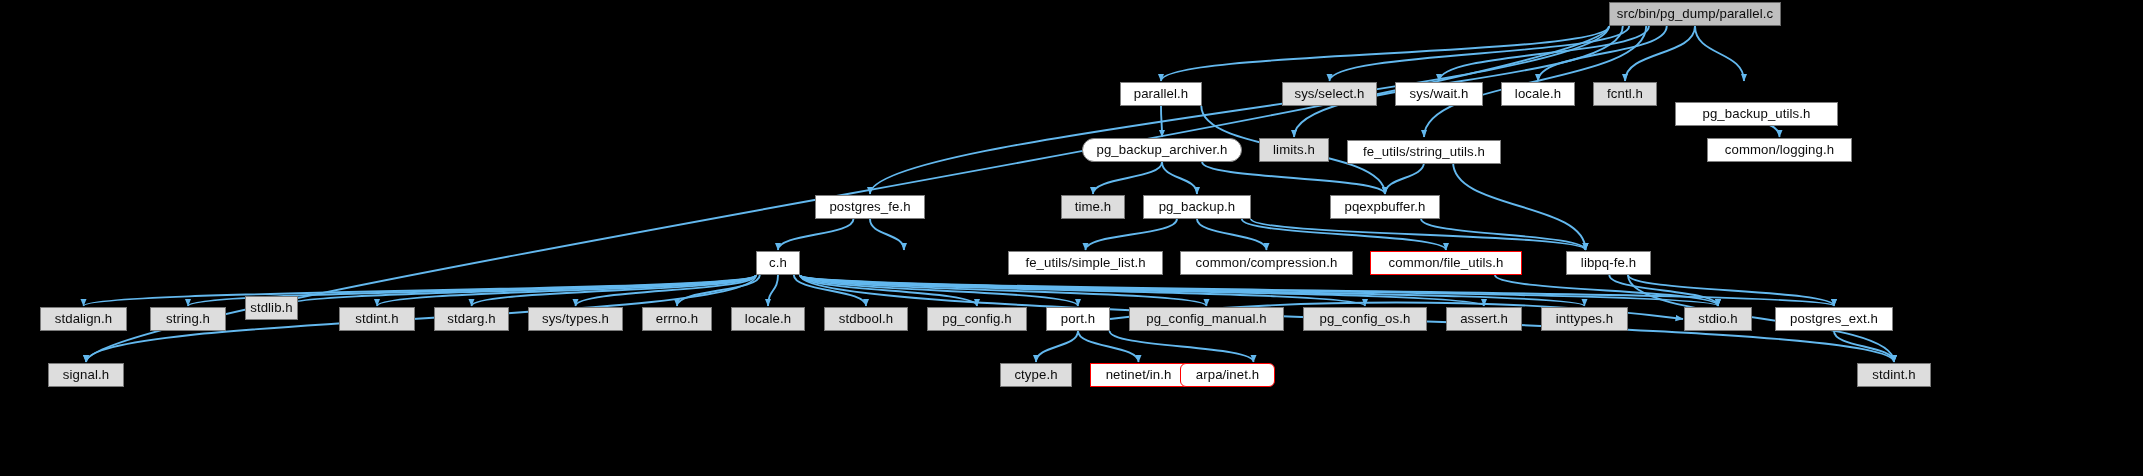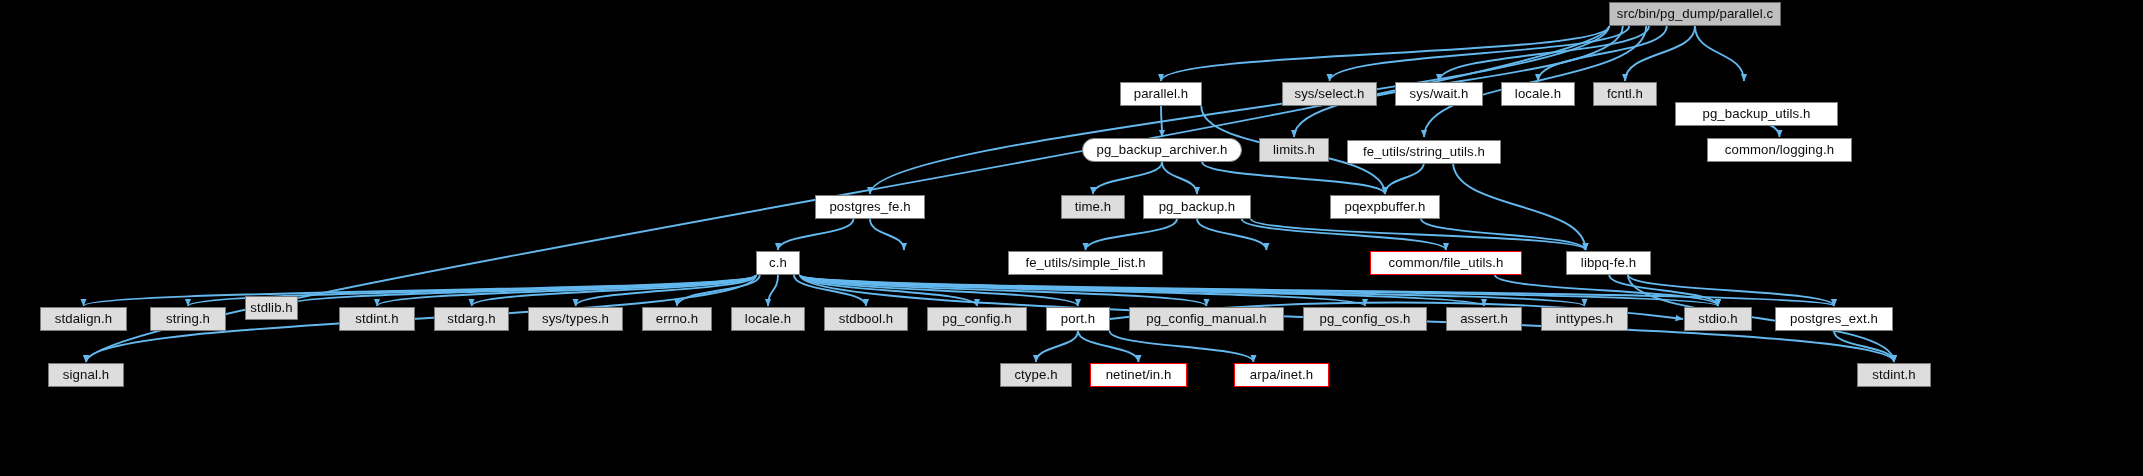--- a/index.html
+++ b/index.html
@@ -137,20 +137,21 @@
       <div class="node" style="left: 1082px; top: 138px; width: 160px; border-radius: 12px;">pg_backup_archiver.h</div>
       <div class="node fill-lightgray" style="left: 1259px; top: 138px; width: 70px;">limits.h</div>
       <div class="node" style="left: 1347px; top: 140px; width: 154px;">fe_utils/string_utils.h</div>
       <div class="node" style="left: 1707px; top: 138px; width: 145px;">common/logging.h</div>
       <div class="node" style="left: 815px; top: 195px; width: 110px;">postgres_fe.h</div>
       <div class="node fill-lightgray" style="left: 1061px; top: 195px; width: 64px;">time.h</div>
       <div class="node" style="left: 1143px; top: 195px; width: 108px;">pg_backup.h</div>
       <div class="node" style="left: 1330px; top: 195px; width: 110px;">pqexpbuffer.h</div>
       <div class="node" style="left: 756px; top: 251px; width: 44px;">c.h</div>
       <div class="node" style="left: 1008px; top: 251px; width: 155px;">fe_utils/simple_list.h</div>
+      <div class="node" style="left: 1180px; top: 251px; width: 173px;">common/compression.h</div>
       <div class="node border-red" style="left: 1370px; top: 251px; width: 152px;">common/file_utils.h</div>
       <div class="node" style="left: 1566px; top: 251px; width: 85px;">libpq-fe.h</div>
       <div class="node fill-lightgray" style="left: 40px; top: 307px; width: 87px;">stdalign.h</div>
       <div class="node fill-lightgray" style="left: 150px; top: 307px; width: 76px;">string.h</div>
       <div class="node fill-lightgray" style="left: 245px; top: 296px; width: 53px;">stdlib.h</div>
       <div class="node fill-lightgray" style="left: 339px; top: 307px; width: 76px;">stdint.h</div>
       <div class="node fill-lightgray" style="left: 434px; top: 307px; width: 75px;">stdarg.h</div>
       <div class="node fill-lightgray" style="left: 528px; top: 307px; width: 95px;">sys/types.h</div>
       <div class="node fill-lightgray" style="left: 642px; top: 307px; width: 70px;">errno.h</div>
       <div class="node fill-lightgray" style="left: 731px; top: 307px; width: 74px;">locale.h</div>
@@ -158,17 +159,17 @@
       <div class="node fill-lightgray" style="left: 927px; top: 307px; width: 100px;">pg_config.h</div>
       <div class="node" style="left: 1046px; top: 307px; width: 64px;">port.h</div>
       <div class="node fill-lightgray" style="left: 1129px; top: 307px; width: 155px;">pg_config_manual.h</div>
       <div class="node fill-lightgray" style="left: 1303px; top: 307px; width: 124px;">pg_config_os.h</div>
       <div class="node fill-lightgray" style="left: 1446px; top: 307px; width: 76px;">assert.h</div>
       <div class="node fill-lightgray" style="left: 1541px; top: 307px; width: 87px;">inttypes.h</div>
       <div class="node fill-lightgray" style="left: 1684px; top: 307px; width: 68px;">stdio.h</div>
       <div class="node" style="left: 1775px; top: 307px; width: 118px;">postgres_ext.h</div>
       <div class="node fill-lightgray" style="left: 1000px; top: 363px; width: 72px;">ctype.h</div>
       <div class="node border-red" style="left: 1090px; top: 363px; width: 97px;">netinet/in.h</div>
-      <div class="node border-red" style="left: 1234px; top: 363px; width: 95px;">arpa/inet.h</div>
+      <div class="node border-red" style="left: 1180px; top: 363px; width: 95px; border-radius: 6px;">arpa/inet.h</div>
       <div class="node fill-lightgray" style="left: 48px; top: 363px; width: 76px;">signal.h</div>
       <div class="node fill-lightgray" style="left: 1857px; top: 363px; width: 74px;">stdint.h</div>
     </div>
 </div>
 
 </body></html>

